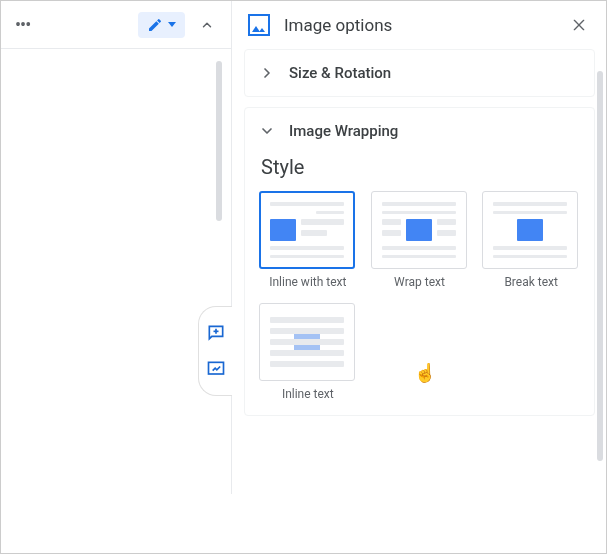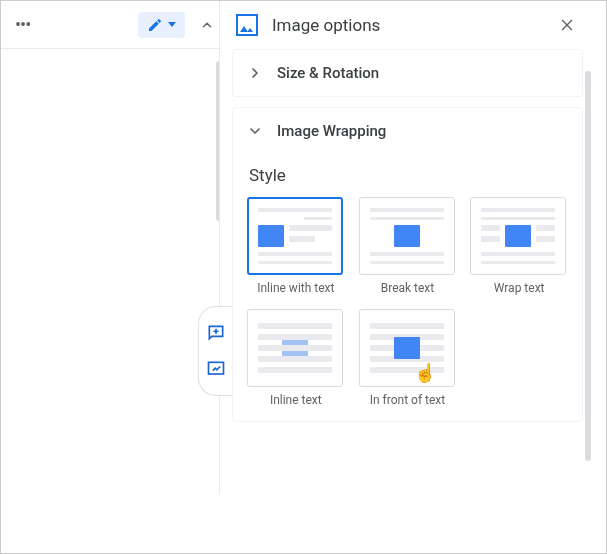--- a/index.html
+++ b/index.html
@@ -78,21 +78,21 @@
   flex-direction: column;
   align-items: center;
   justify-content: center;
   gap: 16px;
   z-index: 5;
 }
 .floating-tools svg { stroke: #1967d2; fill: none; }
 
 .panel {
   position: absolute;
-  left: 218px;
+  left: 230px;
   top: 0;
   width: 376px;
   height: 493px;
   background: #fff;
   border-left: 1px solid #e8eaed;
   display: flex;
   flex-direction: column;
 }
 .panel-scrollbar {
   position: absolute;
@@ -142,21 +142,21 @@
   padding: 14px 14px;
   background: #fff;
 }
 .section-header {
   display:flex; align-items:center; gap:14px;
 }
 .section-title { font-size: 15px; font-weight: 500; color:#3c4043; }
 .chevron { width:16px;height:16px; }
 .chevron svg { stroke:#5f6368; fill:none; }
 
-.subhead { font-size: 17px; color:#3c4043; margin: 25px 0 12px 2px; }
+.subhead { font-size: 20px; color:#3c4043; margin: 15px 0 12px 2px; }
 
 .style-grid {
   display: grid;
   grid-template-columns: repeat(3, 1fr);
   gap: 14px 14px;
 }
 .style-item { display:flex; flex-direction:column; gap:6px; }
 .style-tile {
   width: 96px; height: 78px;
   border: 1px solid #dadce0;
@@ -295,76 +295,63 @@
             <div class="bar"></div>
             <div class="bar"></div>
           </div>
           <div class="style-label">Inline with text</div>
         </div>
 
         <div class="style-item">
           <div class="style-tile">
             <div class="bar"></div>
             <div class="bar"></div>
+            <div class="row">
+              <div class="col">
+                  <div class="stub"></div>
+                  <div class="stub"></div>
+                </div>
+              <div class="square"></div>
+              <div class="col">
+                  <div class="stub"></div>
+                  <div class="stub"></div>
+                </div>
+            </div>
+            <div class="bar"></div>
+            <div class="bar"></div>
+          </div>
+          <div class="style-label">Wrap text</div>
+        </div>
+
+        <div class="style-item">
+          <div class="style-tile">
+            <div class="bar"></div>
+            <div class="bar"></div>
             <div class="row" style="justify-content:center">
                 <div class="square"></div>
               </div>
             <div class="bar"></div>
             <div class="bar"></div>
           </div>
           <div class="style-label">Break text</div>
-        </div>
-
-        <div class="style-item">
-          <div class="style-tile">
-            <div class="bar"></div>
-            <div class="bar"></div>
-            <div class="row">
-              <div class="col">
-                  <div class="stub"></div>
-                  <div class="stub"></div>
-                </div>
-              <div class="square"></div>
-              <div class="col">
-                  <div class="stub"></div>
-                  <div class="stub"></div>
-                </div>
-            </div>
-            <div class="bar"></div>
-            <div class="bar"></div>
-          </div>
-          <div class="style-label">Wrap text</div>
         </div>
 
         <div class="style-item">
           <div class="style-tile center-stack" style="position:relative">
             <div class="behind-square"></div>
             <div class="behind-overlay">
               <div class="bar"></div>
                 <div class="bar"></div>
                 <div class="bar"></div>
                 <div class="bar"></div>
                 <div class="bar"></div>
             </div>
           </div>
           <div class="style-label">Inline text</div>
         </div>
 
-        <div class="style-item">
-          <div class="style-tile center-stack" style="position:relative">
-            <div class="behind-overlay">
-              <div class="bar"></div>
-                <div class="bar"></div>
-                <div class="bar"></div>
-                <div class="bar"></div>
-                <div class="bar"></div>
-            </div>
-            <div class="infront-square"></div>
-          </div>
-          <div class="style-label">In front of text</div>
-        </div>
 
       </div>
     </div>
   </div>
 </div>
 
 <div class="cursor">☝</div>
 
 </body></html>

